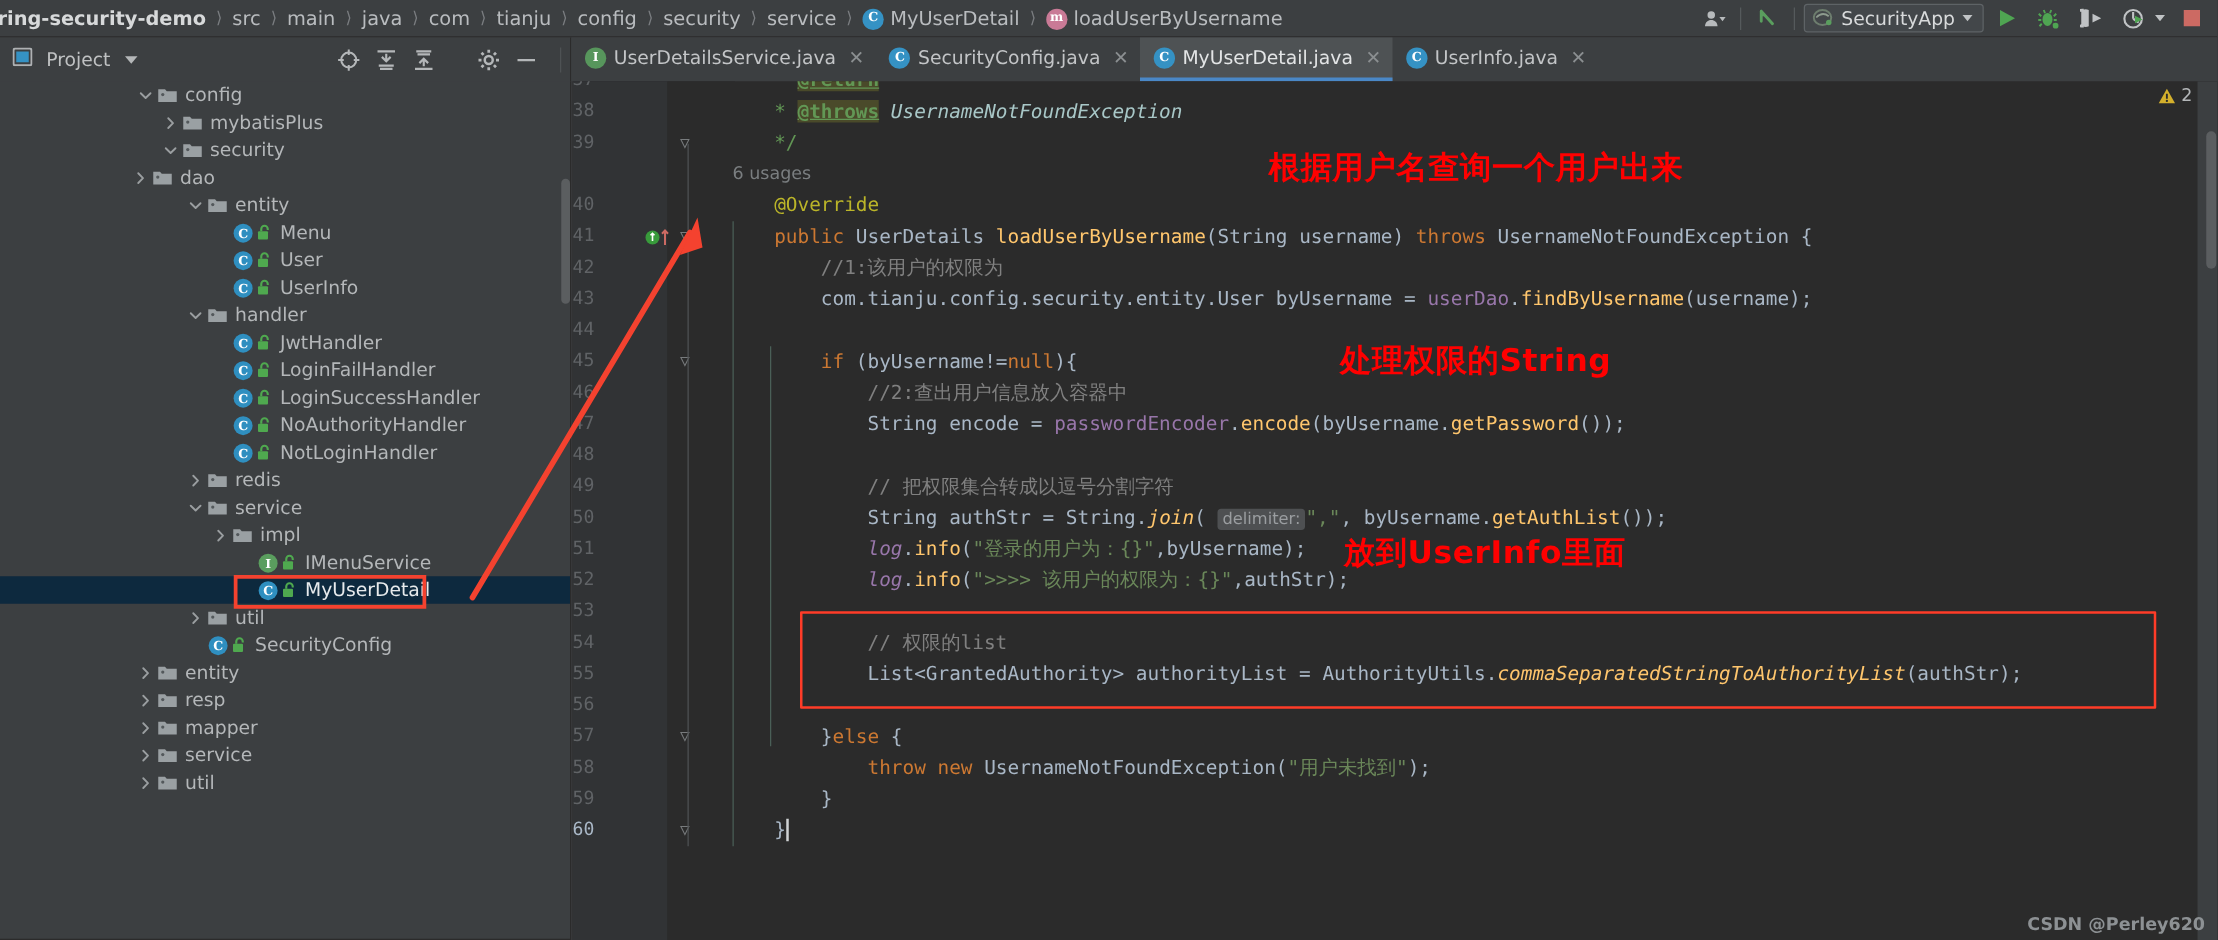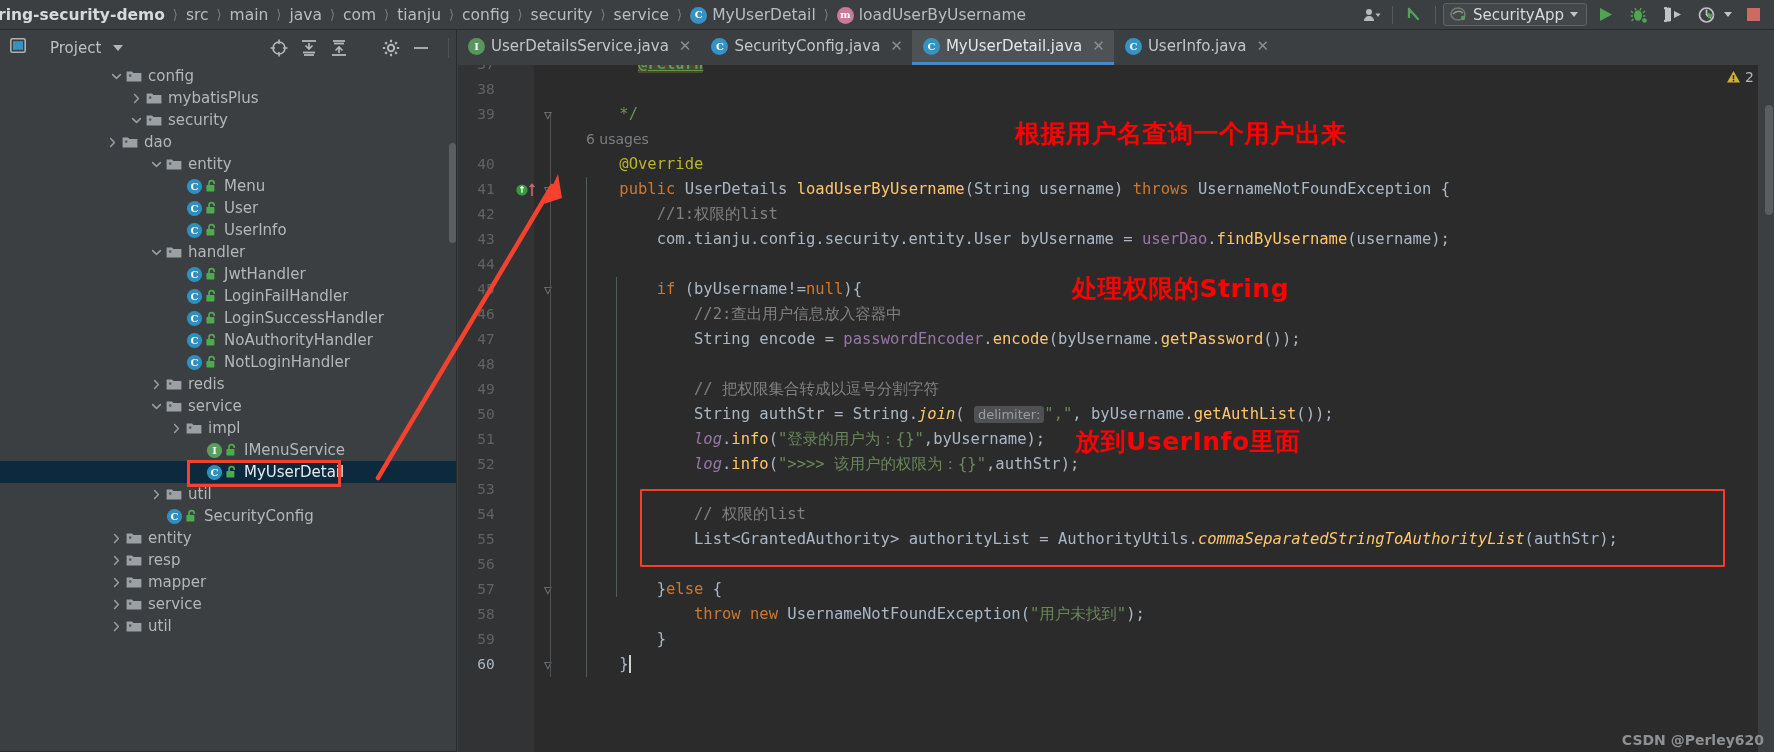--- a/index.html
+++ b/index.html
@@ -54,21 +54,21 @@
   
   .secondrow {
     position: absolute; left: 0; top: 30px; width: 1774px; height: 35px;
     background: #3c3f41;
   }
   .proj-header {
     position: absolute; left: 0; top: 0; width: 457px; height: 35px;
     display: flex; align-items: center; padding: 0 7px 0 10px;
     border-right: 1px solid #2b2b2b;
   }
-  .proj-title { color: #bfc1c2; font-size: 15px; margin-left: 24px; }
+  .proj-title { color: #bfc1c2; font-size: 15px; margin-left: 11px; }
   .proj-caret { margin-left: 12px; width: 0; height: 0; border-left: 5px solid transparent; border-right: 5px solid transparent; border-top: 6px solid #b4b7b8; }
   .proj-tools { margin-left: auto; display: flex; align-items: center; gap: 12px; }
   .proj-icon { cursor: pointer; display: flex; align-items: center; }
   .vline { width: 1px; height: 20px; background: #4e5254; margin-left: 6px; }
 
   .tabs {
     position: absolute; left: 457px; top: 0; right: 0; height: 35px;
     display: flex; align-items: stretch; background: #3c3f41;
   }
   .tab {
@@ -122,21 +122,21 @@
     position: absolute; left: 76px; top: 0; width: 54px; bottom: 0;
     background: #2b2b2b;
   }
   .code-area {
     position: absolute; left: 0; top: 0; right: 0; bottom: 0;
     font-family: "DejaVu Sans Mono", "Liberation Mono", monospace;
     font-size: 15.5px;
   }
   .ln-row { position: absolute; left: 0; right: 0; height: 25px; }
   .ln-num {
-    position: absolute; left: 0; width: 56px; text-align: center;
+    position: absolute; left: 0; width: 56px; text-align: left;
     color: #606366; font-size: 14.5px; line-height: 25px;
     font-family: "DejaVu Sans Mono", "Liberation Mono", monospace;
   }
   .ln-code {
     position: absolute; left: 124px; line-height: 25px;
     color: #a9b7c6; white-space: pre;
   }
   .hint-row {
     position: absolute; left: 124px; line-height: 25px;
     color: #7a7e80; font-size: 14px; white-space: pre;
@@ -777,20 +777,21 @@
 
     <div class="code-area">
 
       <div class="ln-row" style="top:-13px">
         <span class="ln-num">37</span>
         <span class="ln-code"><span class="jdoc">    * </span><span class="jdoc-tag">@return</span></span>
       </div>
 
       <div class="ln-row" style="top:12px">
         <span class="ln-num">38</span>
+        <span class="ln-code"><span class="jdoc">    * </span><span class="jdoc-tag">@throws</span><span class="jdoc-txt"> UsernameNotFoundException</span></span>
       </div>
 
       <div class="ln-row" style="top:37px">
         <span class="ln-num">39</span>
         <span class="fold-mark">▽</span>
         <span class="ln-code"><span class="jdoc">    */</span></span>
       </div>
 
       <div class="ln-row" style="top:62px">
         <span class="hint-row" style="left:128px">6 usages</span>
@@ -809,21 +810,21 @@
             <path d="M6 5.2 L6 10.8 M4.4 6.2 L6 4.7 L7.6 6.2" stroke="#fff" stroke-width="1.3" fill="none"></path>
             <path d="M16 14 L16 3 M13.6 5 L16 2.4 L18.4 5" stroke="#cc6a63" stroke-width="1.6" fill="none"></path>
           </svg>
         </span>
         <span class="fold-mark">▽</span>
         <span class="ln-code">    <span class="kw">public</span> <span class="typ">UserDetails</span> <span class="mth">loadUserByUsername</span>(<span class="typ">String</span> username) <span class="kw">throws</span> <span class="typ">UsernameNotFoundException</span> {</span>
       </div>
 
       <div class="ln-row" style="top:137px">
         <span class="ln-num">42</span>
-        <span class="ln-code"><span class="cmt">        //1:权限的list</span></span>
+        <span class="ln-code"><span class="cmt">        //1:该用户的权限为</span></span>
       </div>
 
       <div class="ln-row" style="top:162px">
         <span class="ln-num">43</span>
         <span class="ln-code">        <span class="typ">com.tianju.config.security.entity.User</span> byUsername = <span class="fld">userDao</span>.<span class="mth">findByUsername</span>(username);</span>
       </div>
 
       <div class="ln-row" style="top:187px">
         <span class="ln-num">44</span>
       </div>

